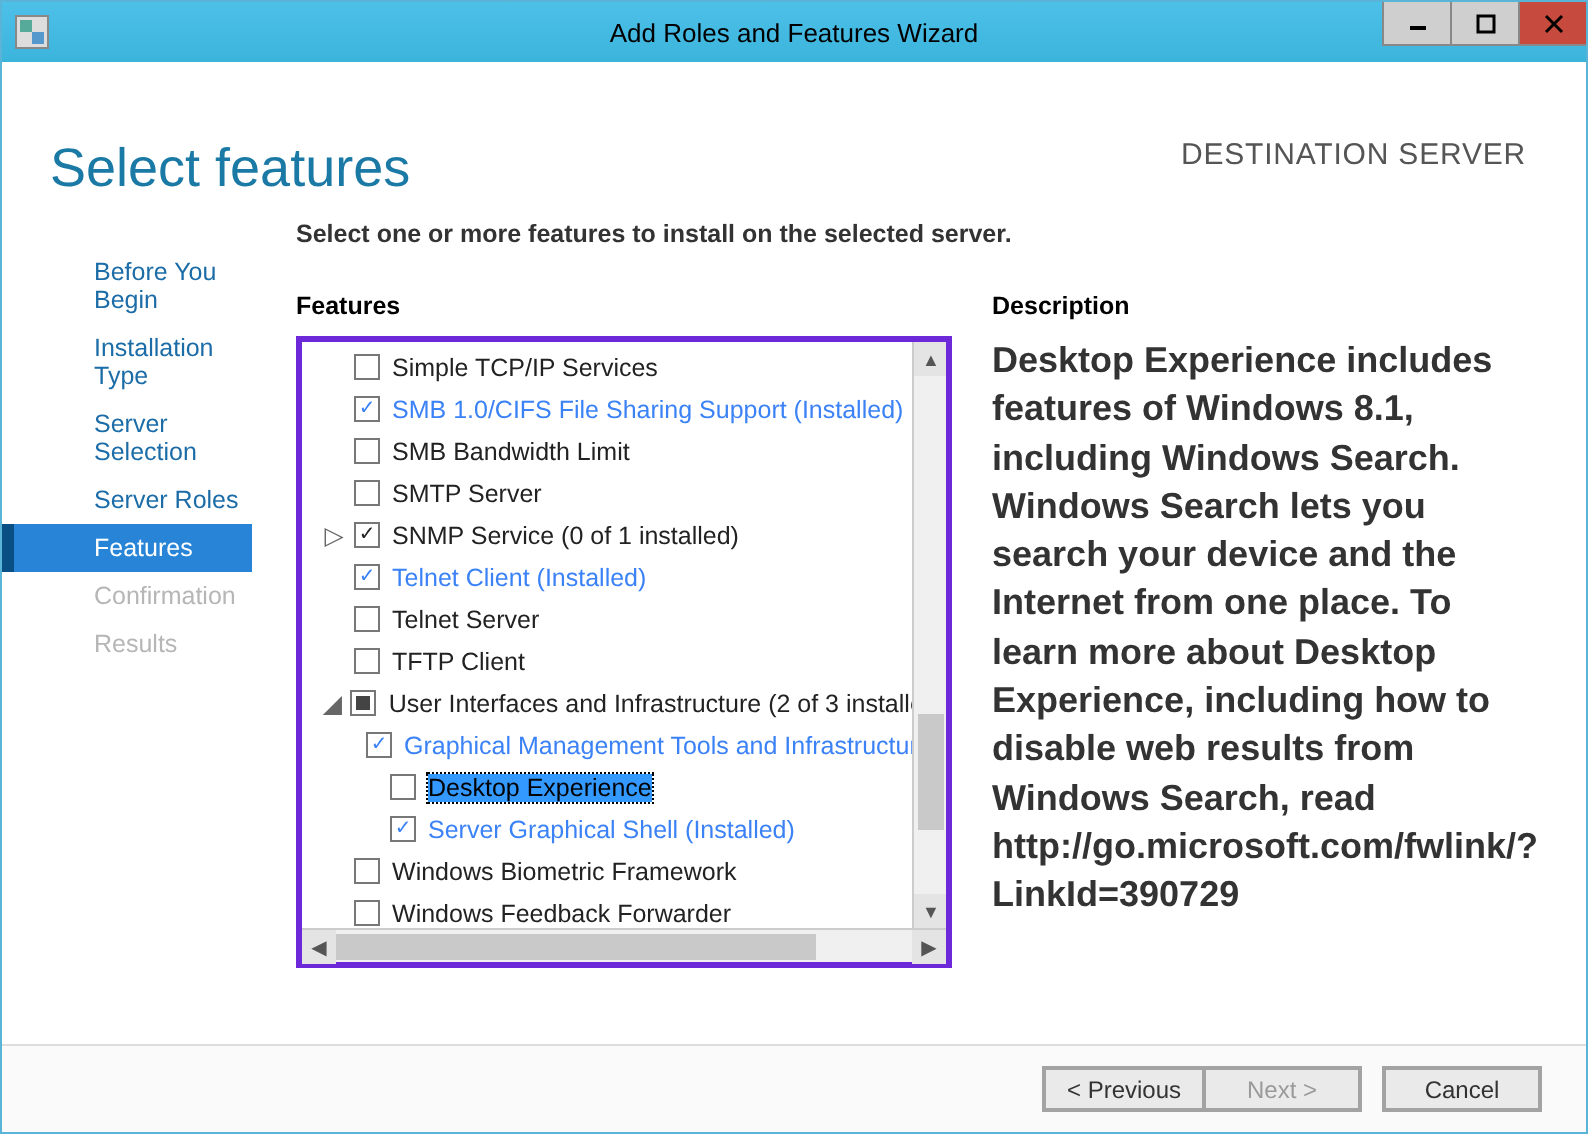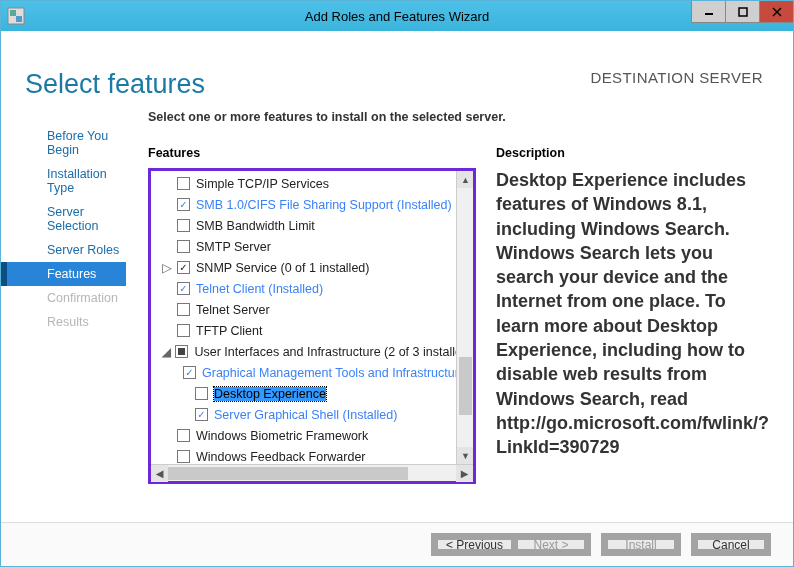--- a/index.html
+++ b/index.html
@@ -47,21 +47,21 @@
     .vthumb { position: absolute; left: 2px; width: 13px; background: #c9c9c9; }
     .hscroll { height: 17px; background: #f0f0f0; border-top: 1px solid #ccc; position: relative; display: flex; }
     .harrow { width: 17px; height: 17px; background: #e4e4e4; display: flex; justify-content: center; align-items: center; font-size: 10px; color: #555; }
     .htrack { flex: 1; position: relative; }
     .hthumb { position: absolute; top: 2px; height: 13px; background: #c9c9c9; }
 
     .desc-col { flex: 1; }
     .desc-text { font-size: 18px; color: #333; line-height: 1.35; font-weight: bold; }
 
     .button-bar { position: absolute; bottom: 0; left: 0; right: 0; height: 44px; border-top: 1px solid #ddd; background: #fafafa; display: flex; justify-content: flex-end; align-items: center; padding-right: 22px; gap: 10px; }
-    .btn { width: 80px; height: 23px; background: #eaeaea; border: 7px solid #a3a3a3; font-size: 12px; color: #333; display: flex; justify-content: center; align-items: center; }
+    .btn { width: 80px; height: 23px; background: #eaeaea; border: 2px solid #a3a3a3; font-size: 12px; color: #333; display: flex; justify-content: center; align-items: center; }
     .btn.disabled { color: #9a9a9a; }
     .btn-pair { display: flex; }
     .btn-pair .btn:first-child { border-right: none; }
   </style>
 </head>
 <body>
 
 <div class="titlebar">
   <svg class="title-icon" viewBox="0 0 18 18">
       <rect x="1" y="1" width="16" height="16" fill="#ddd" stroke="#888"></rect>
@@ -215,17 +215,16 @@
       </div>
     </div>
 
   </div>
 
   <div class="button-bar">
     <div class="btn-pair">
       <div class="btn">&lt; Previous</div>
       <div class="btn disabled">Next &gt;</div>
     </div>
-    <div class="btn disabled">Install</div>
     <div class="btn">Cancel</div>
   </div>
 
 </div>
 
 </body></html>

